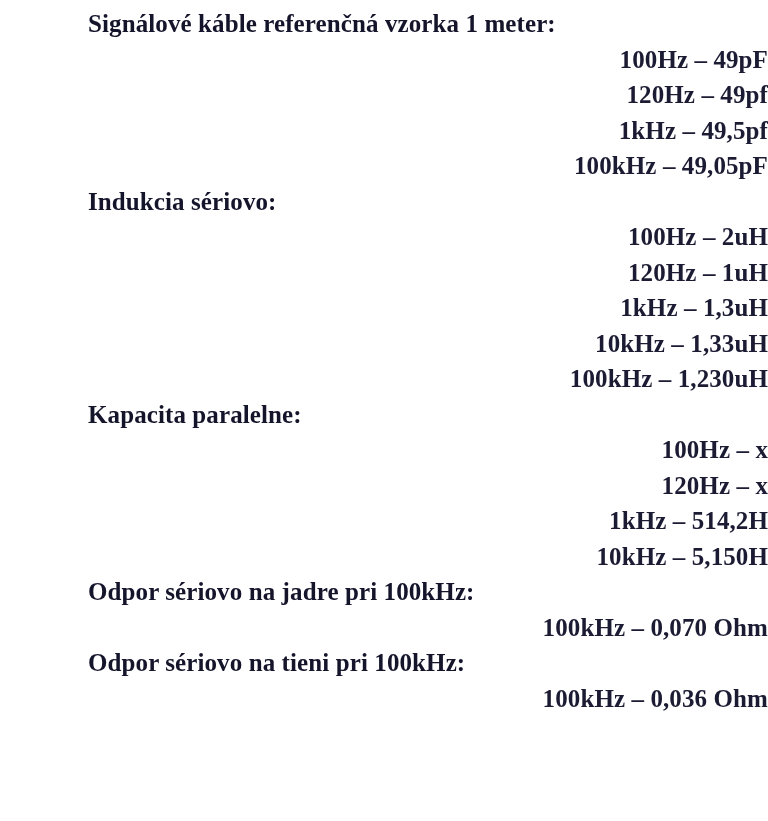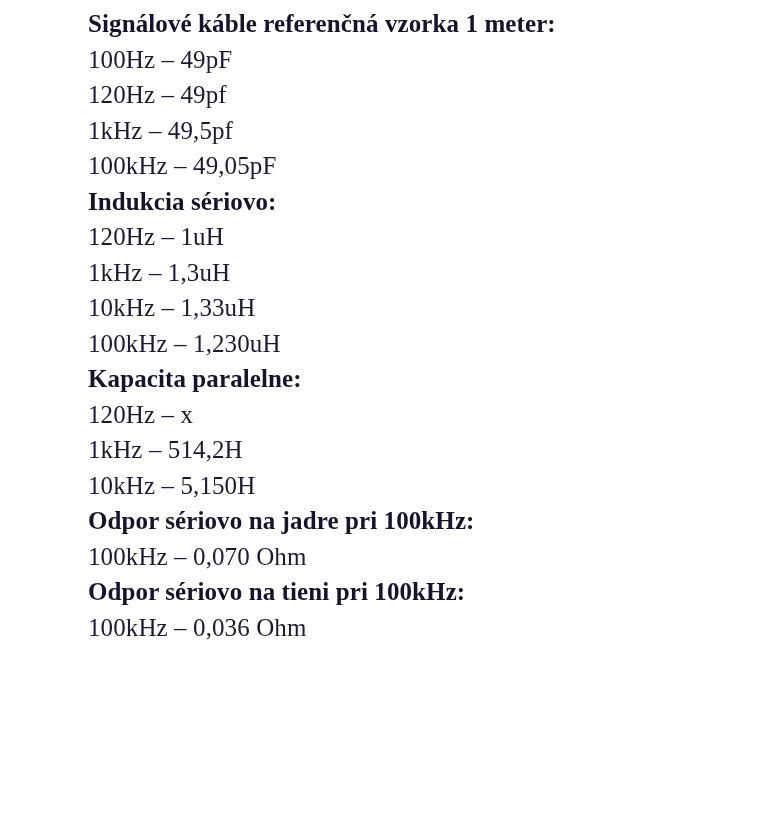--- a/index.html
+++ b/index.html
@@ -23,39 +23,42 @@
     font-size: 25px;
     line-height: 35.5px;
     white-space: pre;
     letter-spacing: 0.1px;
   }
   .line.heading {
     font-weight: bold;
     color: #14142b;
   }
   .line.value {
-    font-weight: normal;
+    font-weight: bold;
     color: #1b1b33;
+    text-align: right;
   }
 </style>
 </head>
 <body>
 
 <div class="page">
   <div class="line heading">Signálové káble referenčná vzorka 1 meter:</div>
   <div class="line value">100Hz – 49pF</div>
   <div class="line value">120Hz – 49pf</div>
   <div class="line value">1kHz – 49,5pf</div>
   <div class="line value">100kHz – 49,05pF</div>
   <div class="line heading">Indukcia sériovo:</div>
+  <div class="line value">100Hz – 2uH</div>
   <div class="line value">120Hz – 1uH</div>
   <div class="line value">1kHz – 1,3uH</div>
   <div class="line value">10kHz – 1,33uH</div>
   <div class="line value">100kHz – 1,230uH</div>
   <div class="line heading">Kapacita paralelne:</div>
+  <div class="line value">100Hz – x</div>
   <div class="line value">120Hz – x</div>
   <div class="line value">1kHz – 514,2H</div>
   <div class="line value">10kHz – 5,150H</div>
   <div class="line heading">Odpor sériovo na jadre pri 100kHz:</div>
   <div class="line value">100kHz – 0,070 Ohm</div>
   <div class="line heading">Odpor sériovo na tieni pri 100kHz:</div>
   <div class="line value">100kHz – 0,036 Ohm</div>
 </div>
 
 </body></html>

